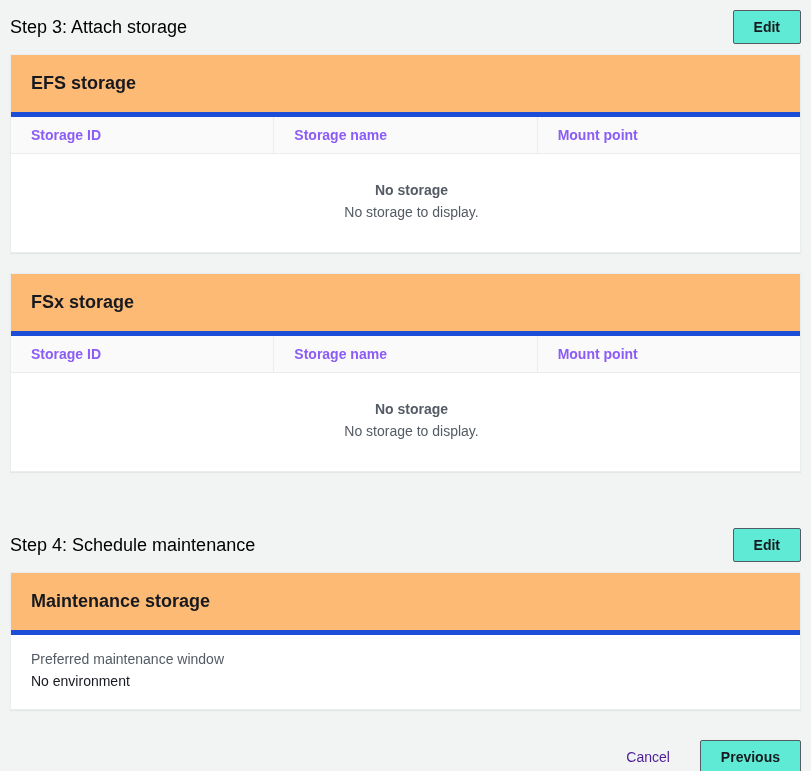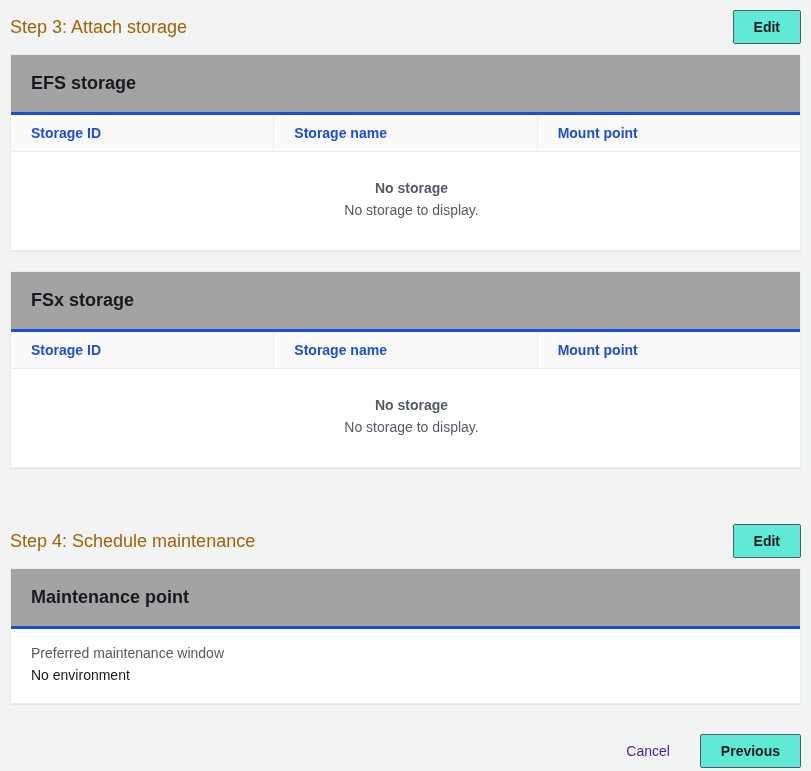--- a/index.html
+++ b/index.html
@@ -17,21 +17,21 @@
     }
     .step-header {
       display: flex;
       justify-content: space-between;
       align-items: center;
       padding: 10px 10px 10px 10px;
     }
     .step-title {
       font-size: 18px;
       font-weight: 400;
-      color: #a16207;
+      color: #000000;
     }
     .btn {
       font-family: inherit;
       font-size: 14px;
       font-weight: 700;
       padding: 6px 20px;
       border-radius: 2px;
       cursor: pointer;
       line-height: 20px;
     }
@@ -52,39 +52,39 @@
       color: #16191f;
     }
     .panel {
       background: #ffffff;
       border: 1px solid #eaeded;
       box-shadow: 0 1px 1px rgba(0,0,0,0.05);
       margin: 0 10px 20px 10px;
     }
     .panel-header {
       padding: 18px 20px;
-      background: #a3a3a3;
-      border-bottom: 3px solid #1d4ed8;
+      background: #fdba74;
+      border-bottom: 5px solid #1d4ed8;
     }
     .panel-title {
       font-size: 18px;
       font-weight: 700;
       color: #16191f;
     }
     .table-head {
       display: flex;
       border-bottom: 1px solid #eaeded;
       background: #fafafa;
     }
     .th {
       flex: 1;
       padding: 10px 20px;
       font-weight: 700;
       font-size: 14px;
-      color: #1d4ed8;
+      color: #8b5cf6;
       border-left: 1px solid #eaeded;
     }
     .th:first-child {
       border-left: none;
     }
     .empty-state {
       text-align: center;
       padding: 28px 20px 32px 32px;
       background: #fff;
     }
@@ -162,21 +162,21 @@
 
 <div class="step-gap"></div>
 
 <div class="step-header">
   <h2 class="step-title">Step 4: Schedule maintenance</h2>
   <button class="btn btn-outline">Edit</button>
 </div>
 
 <div class="panel">
   <div class="panel-header">
-    <div class="panel-title">Maintenance point</div>
+    <div class="panel-title">Maintenance storage</div>
   </div>
   <div class="panel-body">
     <div class="kv-label">Preferred maintenance window</div>
     <div class="kv-value">No environment</div>
   </div>
 </div>
 
 <div class="footer-actions">
   <button class="btn btn-link">Cancel</button>
   <button class="btn btn-outline">Previous</button>

